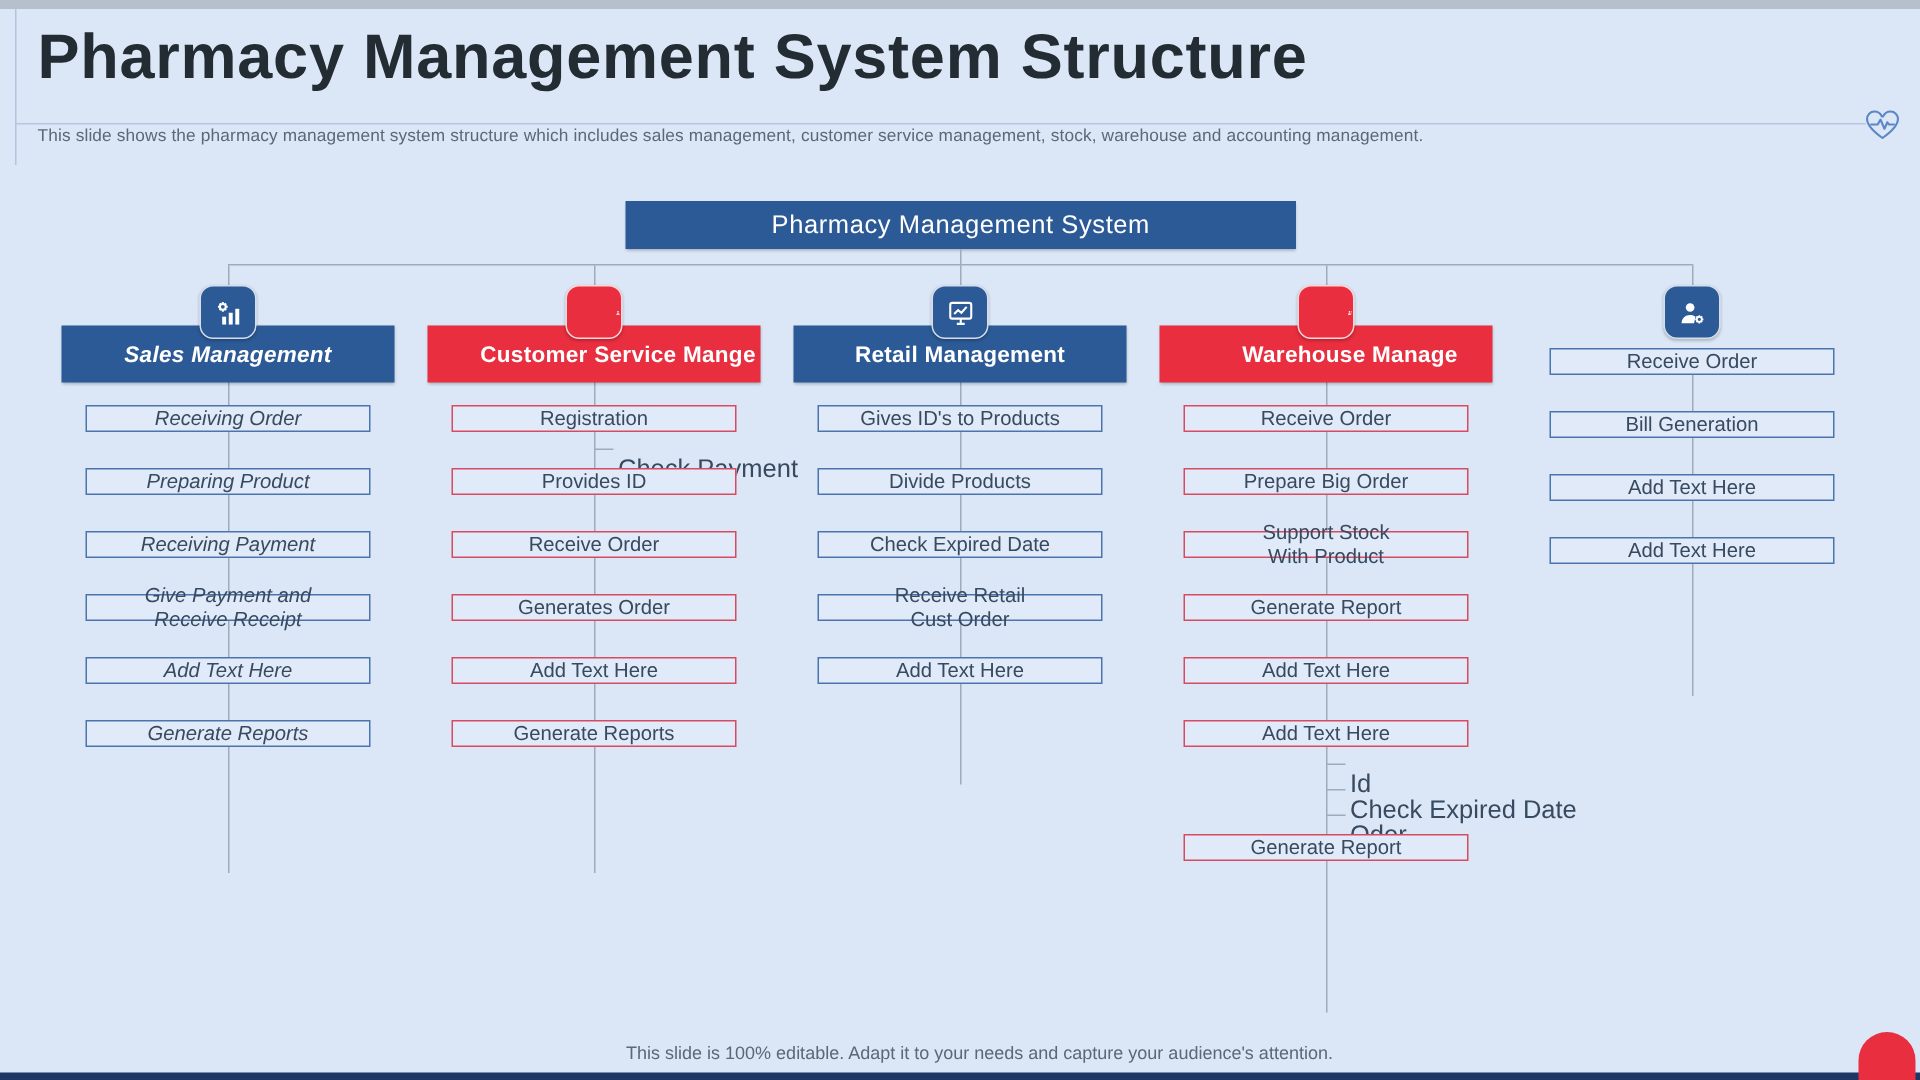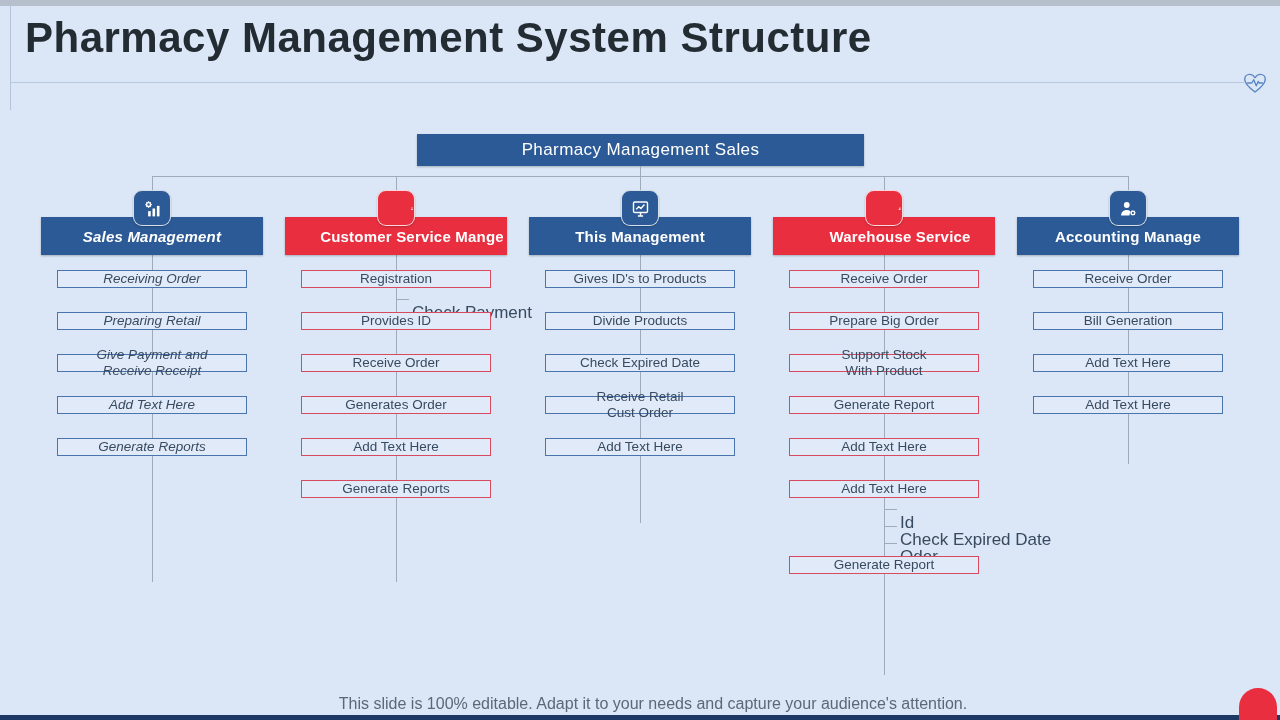--- a/index.html
+++ b/index.html
@@ -29,43 +29,44 @@
   .node { position:relative; z-index:1; width:190px; height:18px; margin:0 auto 24px; background:var(--box-fill,#e1eaf8);
     display:flex; align-items:center; justify-content:center; text-align:center; font-size:13.5px; line-height:1.15;
     color:var(--box-text,#374a60); white-space:pre-line; }
   .theme-blue .node { border:1px solid var(--blue-border,#4a74ad); }
   .theme-red  .node { border:1px solid var(--red-border,#d84a60); }
   .tick-row { position:relative; height:15px; margin:-20px 0 0; z-index:1; }
   .tick-row + .tick-row { margin-top:2px; }
   .tick-row + .node { margin-top:5px; }
   .tick-line { position:absolute; left:50%; top:7px; width:13px; height:1px; background:var(--connector,#9fabb9); }
   .tick-text { position:absolute; left:calc(50% + 16px); top:11px; font-size:17px; color:var(--box-text,#374a60); white-space:nowrap; }
-  .footer { position:absolute; left:0; right:0; top:695px; text-align:center; font-size:16px; color:var(--muted-text,#5c6875);margin-left:26px; }
+  .footer { position:absolute; left:0; right:0; top:695px; text-align:center; font-size:12px; color:var(--muted-text,#5c6875);margin-left:26px; }
   .bottom-bar { position:absolute; left:0; right:0; bottom:0; height:5px; background:var(--bottom-bar,#1d3864); }
   .red-tab { position:absolute; right:3px; bottom:0; width:38px; height:32px; border-radius:19px 19px 0 0; background:var(--accent-red,#e82e3f); }
 </style>
 </head>
 <body>
 
 <div class="slide">
   <div class="top-edge"></div>
   <div class="left-rule"></div>
 
   <h1 class="title">Pharmacy Management System Structure</h1>
   <div class="title-divider"></div>
 
   <span class="heart">
     <svg viewBox="0 0 24 24" width="26" height="26" fill="none" stroke="#5b87c5" stroke-width="1.3" stroke-linejoin="round" stroke-linecap="round">
       <path d="M12 20.3C5.4 15.6 2.5 11.9 2.5 8.6 2.5 6 4.5 4 7 4c2 0 3.8 1.2 4.6 3h.8C13.2 5.2 15 4 17 4c2.5 0 4.5 2 4.5 4.6 0 3.3-2.9 7-9.5 11.7z"></path>
       <path d="M5 12h4l1.8-3 2.4 5.6 1.8-4 .9 1.4H19"></path>
     </svg>
   </span>
 
-
-  <div class="root-box">Pharmacy Management Sales</div>
+  <p class="subtitle">This slide shows the pharmacy management system structure which includes sales management, customer service management, stock, warehouse and accounting management.</p>
+
+  <div class="root-box">Pharmacy Management System</div>
 
   <div id="tree-lines">
       <div class="line" style="left: 640px; top: 166px; width: 1px; height: 11px;"></div>
       <div class="line" style="left: 152px; top: 176px; width: 977px; height: 1px;"></div>
       <div class="line" style="left: 152px; top: 177px; width: 1px; height: 13px;"></div>
       <div class="line" style="left: 396px; top: 177px; width: 1px; height: 13px;"></div>
       <div class="line" style="left: 640px; top: 177px; width: 1px; height: 13px;"></div>
       <div class="line" style="left: 884px; top: 177px; width: 1px; height: 13px;"></div>
       <div class="line" style="left: 1128px; top: 177px; width: 1px; height: 13px;"></div>
     </div>
@@ -81,21 +82,22 @@
             </g>
             <g stroke="#fff" stroke-width="1.5" fill="none">
               <circle cx="7.5" cy="7.5" r="2.2"></circle>
               <path d="M7.5 3.8v1.5M7.5 9.7v1.5M3.8 7.5h1.5M9.7 7.5h1.5M5 5l1 1M9 9l1 1M10 5L9 6M6 9L5 10"></path>
             </g>
           </svg>
         </div>
         <div class="col-header">Sales Management</div>
         <div class="boxes">
           <div class="node">Receiving Order</div>
-          <div class="node">Preparing Retail</div>
+          <div class="node">Preparing Product</div>
+          <div class="node">Receiving Payment</div>
           <div class="node">Give Payment and
 Receive Receipt</div>
           <div class="node">Add Text Here</div>
           <div class="node">Generate Reports</div>
         </div>
       </div>
       <div class="column theme-red" style="left: 285px; width: 222px;">
         <div class="spine" style="height: 346px;"></div>
         <div class="col-icon">
           <svg viewBox="0 0 24 24" width="21" height="21">
@@ -123,21 +125,21 @@
         <div class="spine" style="height: 287px;"></div>
         <div class="col-icon">
           <svg viewBox="0 0 24 24" width="21" height="21">
             <g fill="none" stroke="#fff" stroke-width="1.6">
               <rect x="4" y="4.5" width="16" height="12" rx="1.5"></rect>
               <path d="M7 13l3-3 2.5 2 4-4.5"></path>
               <path d="M9 20.5h6M12 16.5v4"></path>
             </g>
           </svg>
         </div>
-        <div class="col-header">This Management</div>
+        <div class="col-header">Retail Management</div>
         <div class="boxes">
           <div class="node">Gives ID's to Products</div>
           <div class="node">Divide Products</div>
           <div class="node">Check Expired Date</div>
           <div class="node">Receive Retail
 Cust Order</div>
           <div class="node">Add Text Here</div>
         </div>
       </div>
       <div class="column theme-red" style="left: 773px; width: 222px;">
@@ -145,21 +147,21 @@
         <div class="col-icon">
           <svg viewBox="0 0 24 24" width="21" height="21">
             <g fill="#fff">
               <circle cx="10" cy="8.5" r="3.2"></circle>
               <path d="M3.5 20c0-3.6 2.9-6 6.5-6s6.5 2.4 6.5 6z"></path>
               <circle cx="17.6" cy="7" r="1.7"></circle>
               <path d="M15.8 10.6c2 .1 3.6 1.2 4.4 2.9l-4.4.8z"></path>
             </g>
           </svg>
         </div>
-        <div class="col-header">Warehouse Service</div>
+        <div class="col-header">Warehouse Manage</div>
         <div class="boxes">
           <div class="node">Receive Order</div>
           <div class="node">Prepare Big Order</div>
           <div class="node">Support Stock
 With Product</div>
           <div class="node">Generate Report</div>
           <div class="node">Add Text Here</div>
           <div class="node">Add Text Here</div>
           <div class="tick-row">
             <span class="tick-line"></span>
@@ -183,21 +185,20 @@
             <g fill="#fff">
               <circle cx="10" cy="8" r="3.3"></circle>
               <path d="M3.5 20c0-3.7 2.9-6.2 6.5-6.2 1.6 0 3 .5 4.1 1.3L13 20z"></path>
             </g>
             <g stroke="#fff" stroke-width="1.3" fill="none">
               <circle cx="17" cy="17" r="1.9"></circle>
               <path d="M17 13.9v1.2M17 18.9v1.2M13.9 17h1.2M18.9 17h1.2M14.8 14.8l.9.9M18.3 18.3l.9.9M19.2 14.8l-.9.9M15.7 18.3l-.9.9"></path>
             </g>
           </svg>
         </div>
-        <div class="col-header">Accounting Manage</div>
         <div class="boxes">
           <div class="node">Receive Order</div>
           <div class="node">Bill Generation</div>
           <div class="node">Add Text Here</div>
           <div class="node">Add Text Here</div>
         </div>
       </div>
     </div>
 
   <p class="footer">This slide is 100% editable. Adapt it to your needs and capture your audience's attention.</p>

